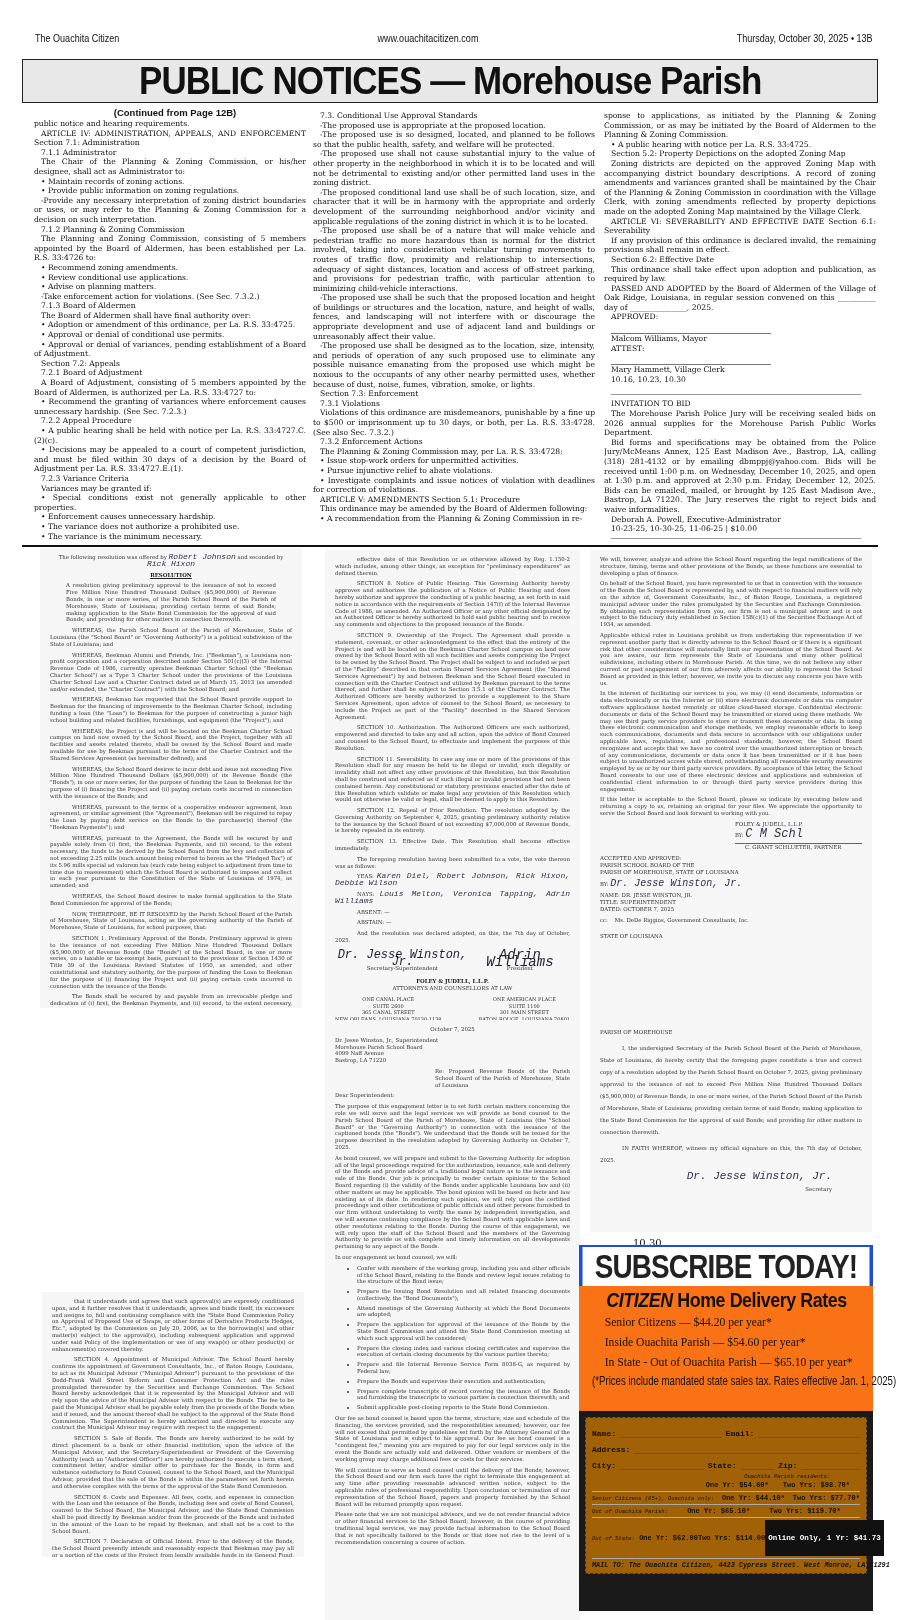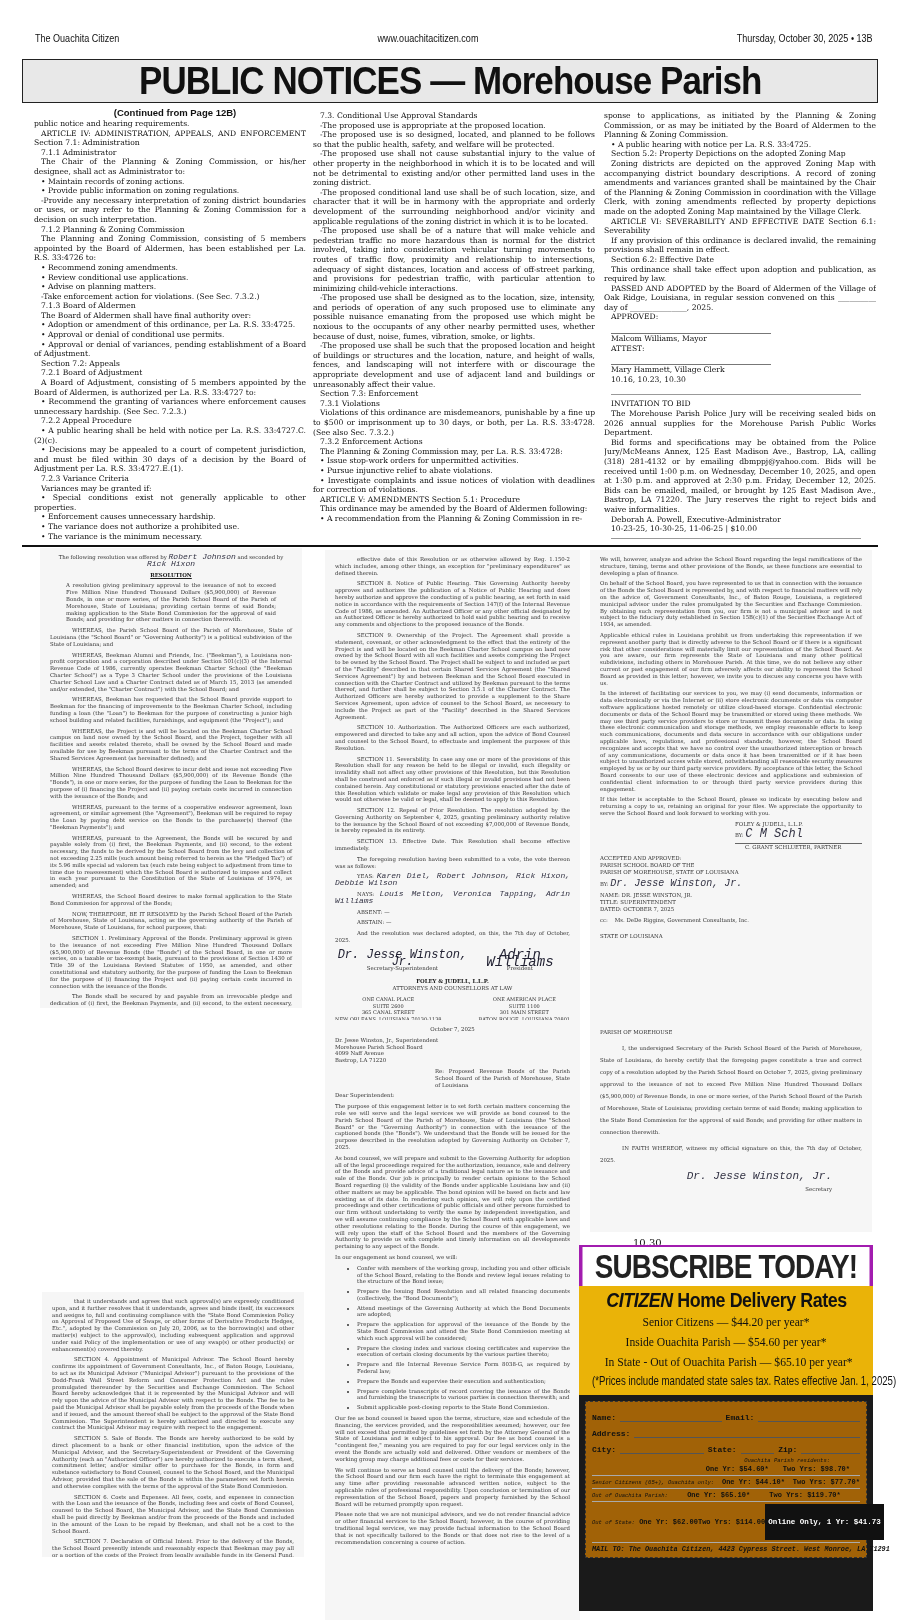--- a/index.html
+++ b/index.html
@@ -27,21 +27,21 @@
 .s1{top:548px;left:40px;width:262px;height:460px}
 .s1c{top:1292px;left:42px;width:262px;height:265px}
 .s2{top:550px;left:325px;width:255px;height:470px}
 .s2b{top:1020px;left:325px;width:255px;height:600px}
 .s3{top:550px;left:590px;width:282px;height:470px}
 .s3b{top:1020px;left:590px;width:282px;height:212px}
 .date1030{position:absolute;top:1237px;left:633px;font-size:10px}
 .sub{position:absolute;top:1245px;left:579px;width:294px;height:366px;background:#1a1a1a;padding:6px}
 .sub-title{text-align:center;font-family:"Liberation Sans",sans-serif;font-weight:bold;font-size:34px;color:#222;background:#fff;padding:0;letter-spacing:-1px;transform:scaleX(.82);margin:-2px -28px 0}
 .sub-title-wrap{background:#fff;margin:-6px -6px 0;padding:4px 0 0;text-align:center}
-.sub-white{background:#eab308;margin:0 -6px;padding:2px 6px 6px;text-align:center}
+.sub-white{background:#f97316;margin:0 -6px;padding:2px 6px 22px;}
 .rates-h{font-family:"Liberation Sans",sans-serif;font-weight:bold;font-size:21px;letter-spacing:-.5px;transform:scaleX(.85);display:inline-block;white-space:nowrap}
 .rates-h i{font-style:italic}
 .rate-line{font-family:"Liberation Serif",serif;font-size:13.5px;line-height:20px;transform:scaleX(.86);display:block;white-space:nowrap}
 .rate-note{font-family:"Liberation Sans",sans-serif;font-size:13px;line-height:17px;transform:scaleX(.74);display:block;white-space:nowrap;margin:0 -40px}
 .form{background:#a16207;border:1.5px dashed #333;margin:6px 0 0;padding:4px 6px;font-family:Liberation Mono, monospace;font-size:8px}
 .frow{display:flex;align-items:flex-end;gap:4px;height:16px;font-weight:bold}
 .fline{flex:1;border-bottom:.8px solid #555;height:10px}
 .fsmall{font-size:5.5px;font-style:italic;text-align:right;padding-right:30px;margin-top:3px}
 .prow{display:flex;justify-content:space-between;align-items:center;font-size:7px;font-weight:bold;border-top:.6px solid #aaa;padding:2px 0;white-space:nowrap}
 .prow .lbl{font-size:5.5px;font-style:italic;font-weight:normal}
@@ -96,22 +96,22 @@
     <p class="i">• The variance does not authorize a prohibited use.</p>
     <p class="i">• The variance is the minimum necessary.</p>
   </div>
 <div class="col col2" id="c2">
     <p class="i">7.3. Conditional Use Approval Standards</p>
     <p class="i">-The proposed use is appropriate at the proposed location.</p>
     <p class="i">-The proposed use is so designed, located, and planned to be follows so that the public health, safety, and welfare will be protected.</p>
     <p class="i">-The proposed use shall not cause substantial injury to the value of other property in the neighborhood in which it is to be located and will not be detrimental to existing and/or other permitted land uses in the zoning district.</p>
     <p class="i">-The proposed conditional land use shall be of such location, size, and character that it will be in harmony with the appropriate and orderly development of the surrounding neighborhood and/or vicinity and applicable regulations of the zoning district in which it is to be located.</p>
     <p class="i">-The proposed use shall be of a nature that will make vehicle and pedestrian traffic no more hazardous than is normal for the district involved, taking into consideration vehicular turning movements to routes of traffic flow, proximity and relationship to intersections, adequacy of sight distances, location and access of off-street parking, and provisions for pedestrian traffic, with particular attention to minimizing child-vehicle interactions.</p>
+    <p class="i">-The proposed use shall be such that the proposed location and height of buildings or structures and the location, nature, and height of walls, fences, and landscaping will not interfere with or discourage the appropriate development and use of adjacent land and buildings or unreasonably affect their value.</p>
     <p class="i">-The proposed use shall be designed as to the location, size, intensity, and periods of operation of any such proposed use to eliminate any possible nuisance emanating from the proposed use which might be noxious to the occupants of any other nearby permitted uses, whether because of dust, noise, fumes, vibration, smoke, or lights.</p>
-    <p class="i">-The proposed use shall be such that the proposed location and height of buildings or structures and the location, nature, and height of walls, fences, and landscaping will not interfere with or discourage the appropriate development and use of adjacent land and buildings or unreasonably affect their value.</p>
     <p class="i">Section 7.3: Enforcement</p>
     <p class="i">7.3.1 Violations</p>
     <p class="i">Violations of this ordinance are misdemeanors, punishable by a fine up to $500 or imprisonment up to 30 days, or both, per La. R.S. 33:4728. (See also Sec. 7.3.2.)</p>
     <p class="i">7.3.2 Enforcement Actions</p>
     <p class="i">The Planning &amp; Zoning Commission may, per La. R.S. 33:4728:</p>
     <p class="i">• Issue stop-work orders for unpermitted activities.</p>
     <p class="i">• Pursue injunctive relief to abate violations.</p>
     <p class="i">• Investigate complaints and issue notices of violation with deadlines for correction of violations.</p>
     <p class="i">ARTICLE V: AMENDMENTS Section 5.1: Procedure</p>
     <p class="i">This ordinance may be amended by the Board of Aldermen following:</p>
@@ -285,21 +285,21 @@
 </div>
 <div class="scan s3b" style="line-height:12px">
   <p>PARISH OF MOREHOUSE</p>
   <p class="ind">I, the undersigned Secretary of the Parish School Board of the Parish of Morehouse, State of Louisiana, do hereby certify that the foregoing pages constitute a true and correct copy of a resolution adopted by the Parish School Board on October 7, 2025, giving preliminary approval to the issuance of not to exceed Five Million Nine Hundred Thousand Dollars ($5,900,000) of Revenue Bonds, in one or more series, of the Parish School Board of the Parish of Morehouse, State of Louisiana; providing certain terms of said Bonds; making application to the State Bond Commission for the approval of said Bonds; and providing for other matters in connection therewith.</p>
   <p class="ind">IN FAITH WHEREOF, witness my official signature on this, the 7th day of October, 2025.</p>
   <p style="text-align:right;padding-right:30px"><span class="hand" style="font-size:11px">Dr. Jesse Winston, Jr.</span><br><span>Secretary</span></p>
 </div>
 <div class="date1030">10.30</div>
 
 <div class="sub">
-  <div class="sub-title-wrap" style="background:#a21caf">
+  <div class="sub-title-wrap" style="background:#1d4ed8">
     <div class="sub-title">SUBSCRIBE TODAY!</div>
   </div>
   <div class="sub-white">
     <span class="rates-h"><i>CITIZEN</i> <span>Home Delivery Rates</span></span>
     <span class="rate-line">Senior Citizens — $44.20 per year*</span>
     <span class="rate-line">Inside Ouachita Parish — $54.60 per year*</span>
     <span class="rate-line">In State - Out of Ouachita Parish — $65.10 per year*</span>
     <span class="rate-note">(*Prices include mandated state sales tax. Rates effective Jan. 1, 2025)</span>
   </div>
   <div class="form">

